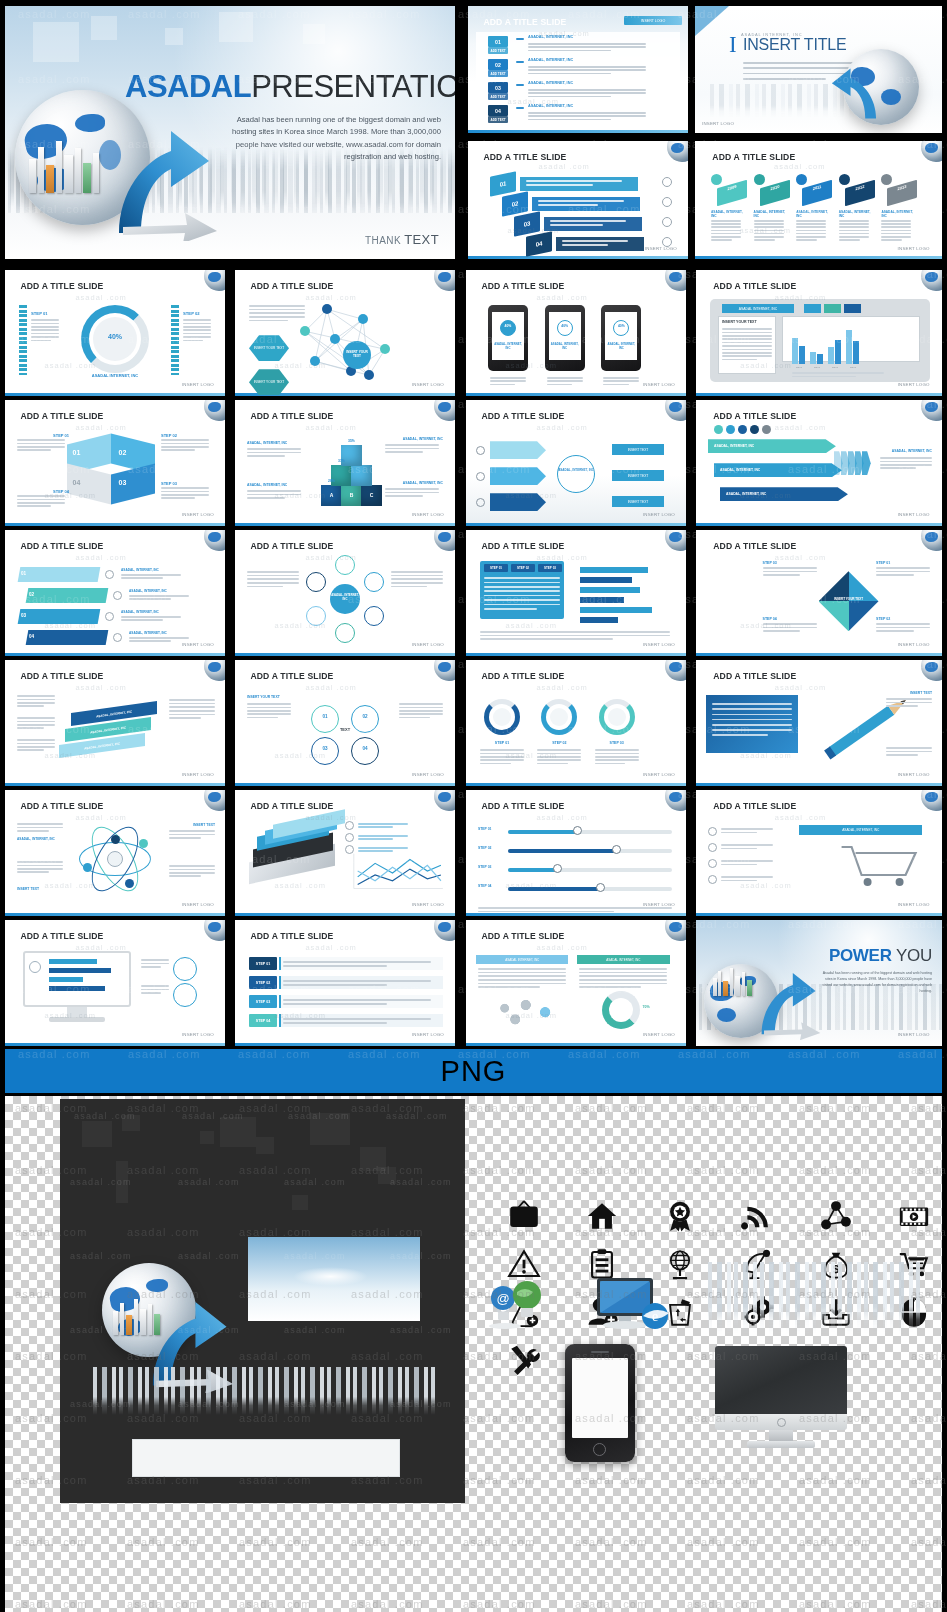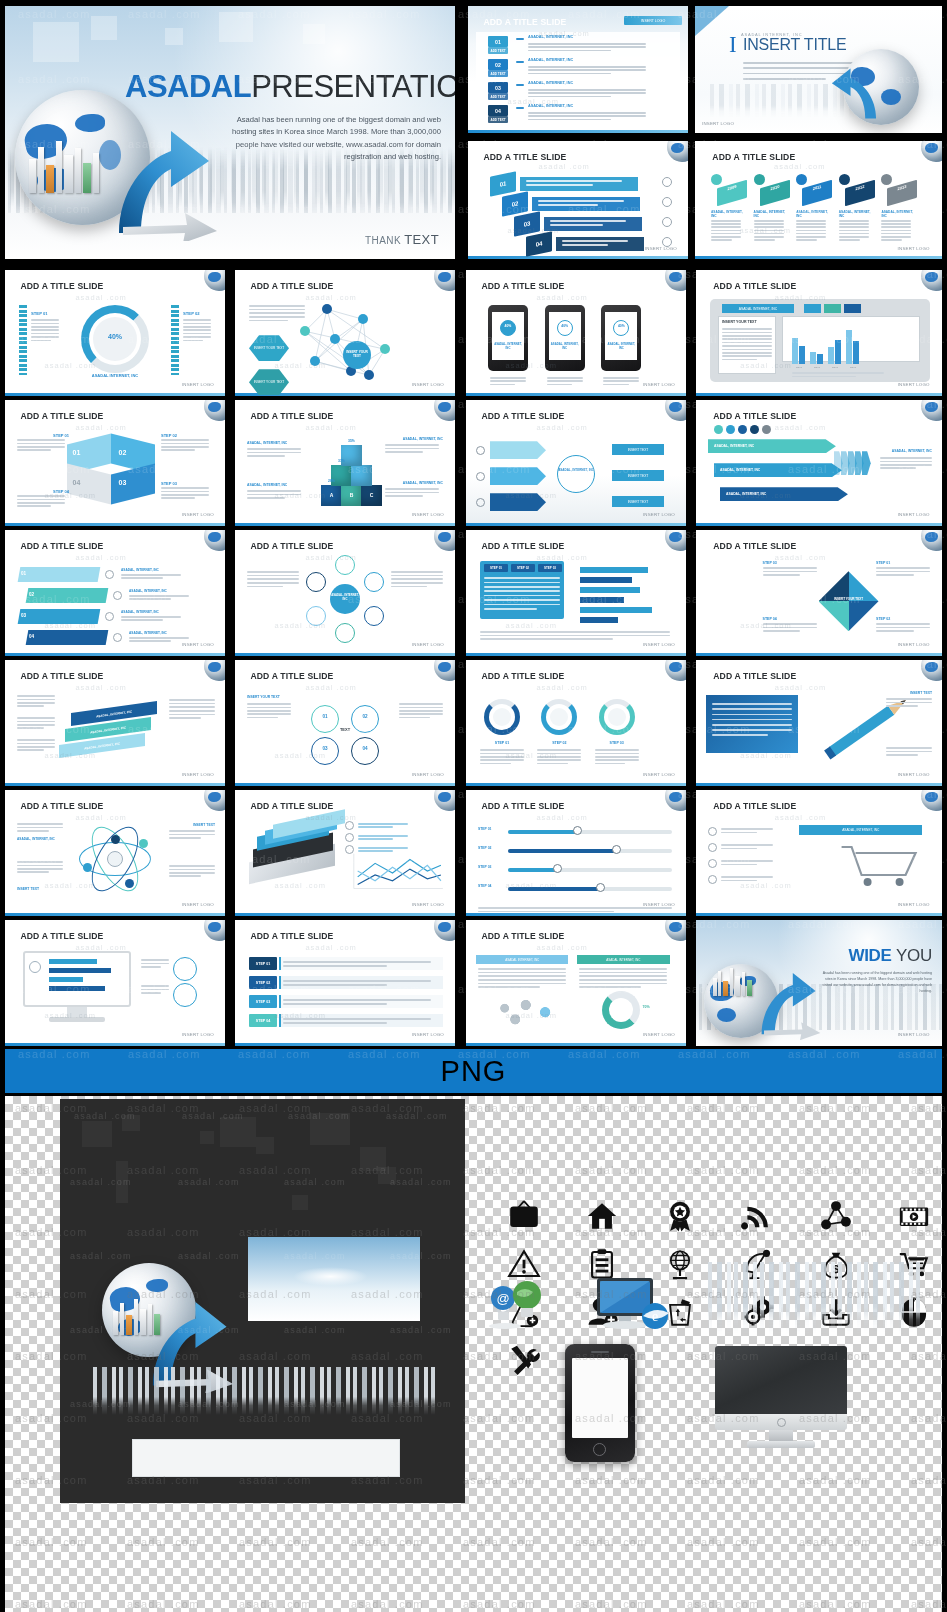--- a/index.html
+++ b/index.html
@@ -1101,21 +1101,21 @@
           <i style="left:11px;width:5px;height:15px;background:linear-gradient(180deg,#f0a24a,#c57c2c)"></i>
           <i style="left:18px;width:3px;height:28px"></i>
           <i style="left:23px;width:5px;height:20px"></i>
           <i style="left:30px;width:3px;height:24px"></i>
           <i style="left:35px;width:5px;height:16px;background:linear-gradient(180deg,#8fd0a0,#4f9b66)"></i>
         </div>
         <svg viewBox="0 0 110 120" style="position:absolute;left:62px;bottom:6px;width:66px;height:74px">
           <path d="M6 112 C6 72, 30 40, 58 30 L58 10 L96 40 L58 66 L58 48 C40 56, 28 80, 28 112 Z" fill="#2f8fd0"></path>
           <path d="M10 106 L74 104 L72 92 L104 110 L70 122 L72 112 L10 114 Z" fill="#cfd6dc"></path>
         </svg>
-        <div style="position:absolute;right:10px;top:26px;font-size:17px;letter-spacing:-.3px"><span style="color:#1a6fc0;font-weight:700">WIDE </span><span style="color:#3a434b">YOU</span></div>
+        <div style="position:absolute;right:10px;top:26px;font-size:17px;letter-spacing:-.3px"><span style="color:#1a6fc0;font-weight:700">POWER </span><span style="color:#3a434b">YOU</span></div>
         <div style="position:absolute;right:10px;top:50px;width:112px;text-align:right;font-size:3.6px;line-height:1.7;color:#5a6670">Asadal has been running one of the biggest domain and web hosting sites in Korea since March 1998. More than 3,000,000 people have visited our website, www.asadal.com for domain registration and web hosting.</div>
         <div class="s-logo">INSERT LOGO</div>
       </div>
     </div>
 
   <div class="png-banner" style="top:1049px">
     <span>PNG</span>
   </div>
 
   <div class="checker" style="top:1096px;height:516px">

